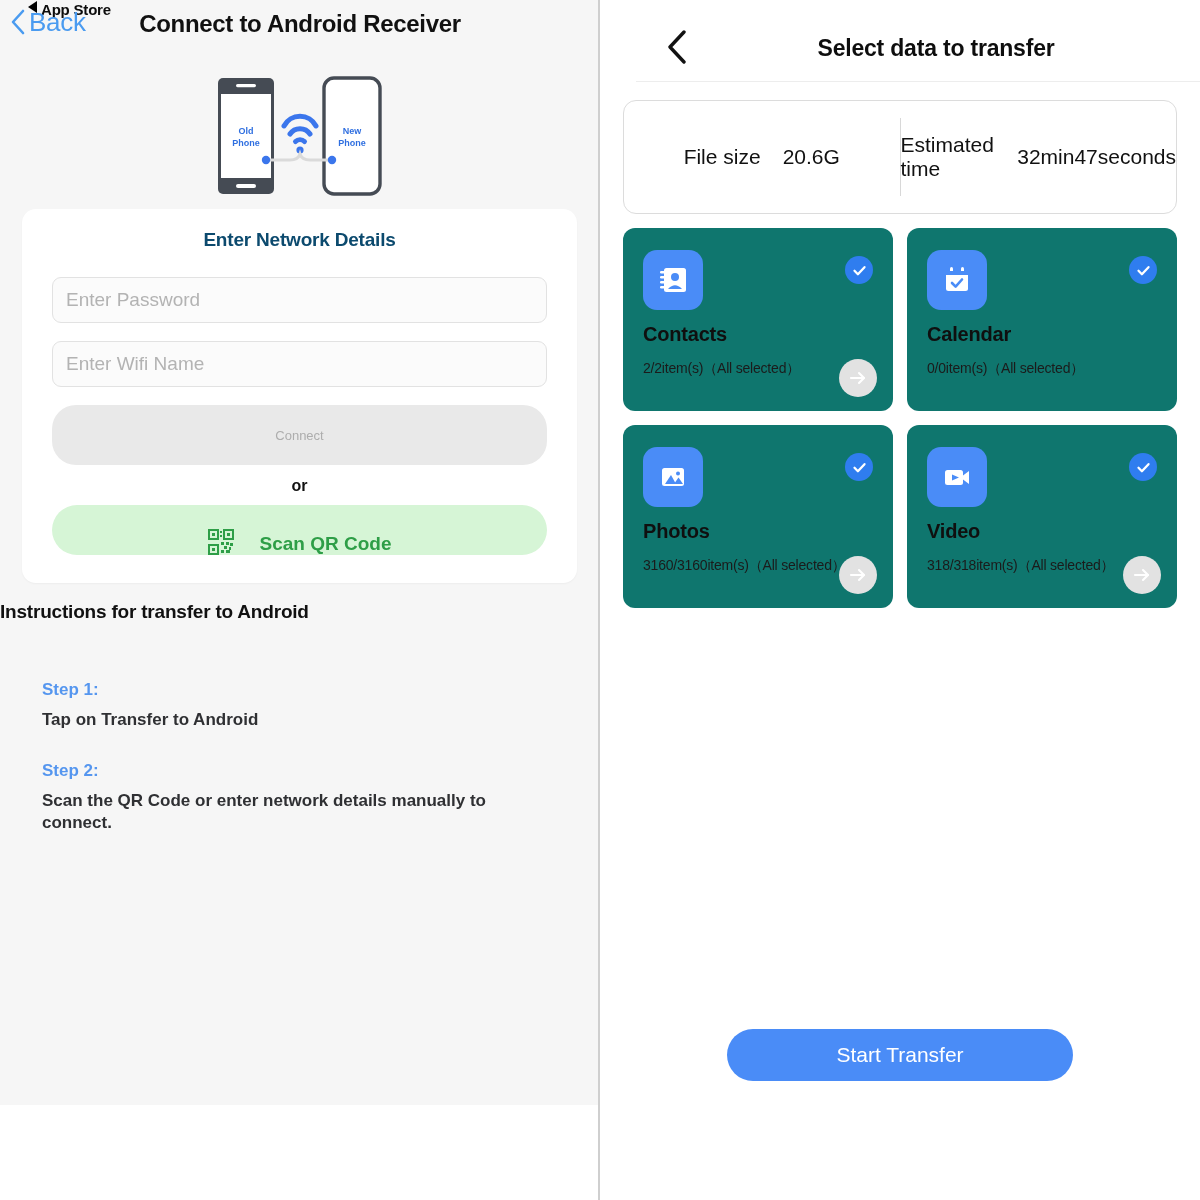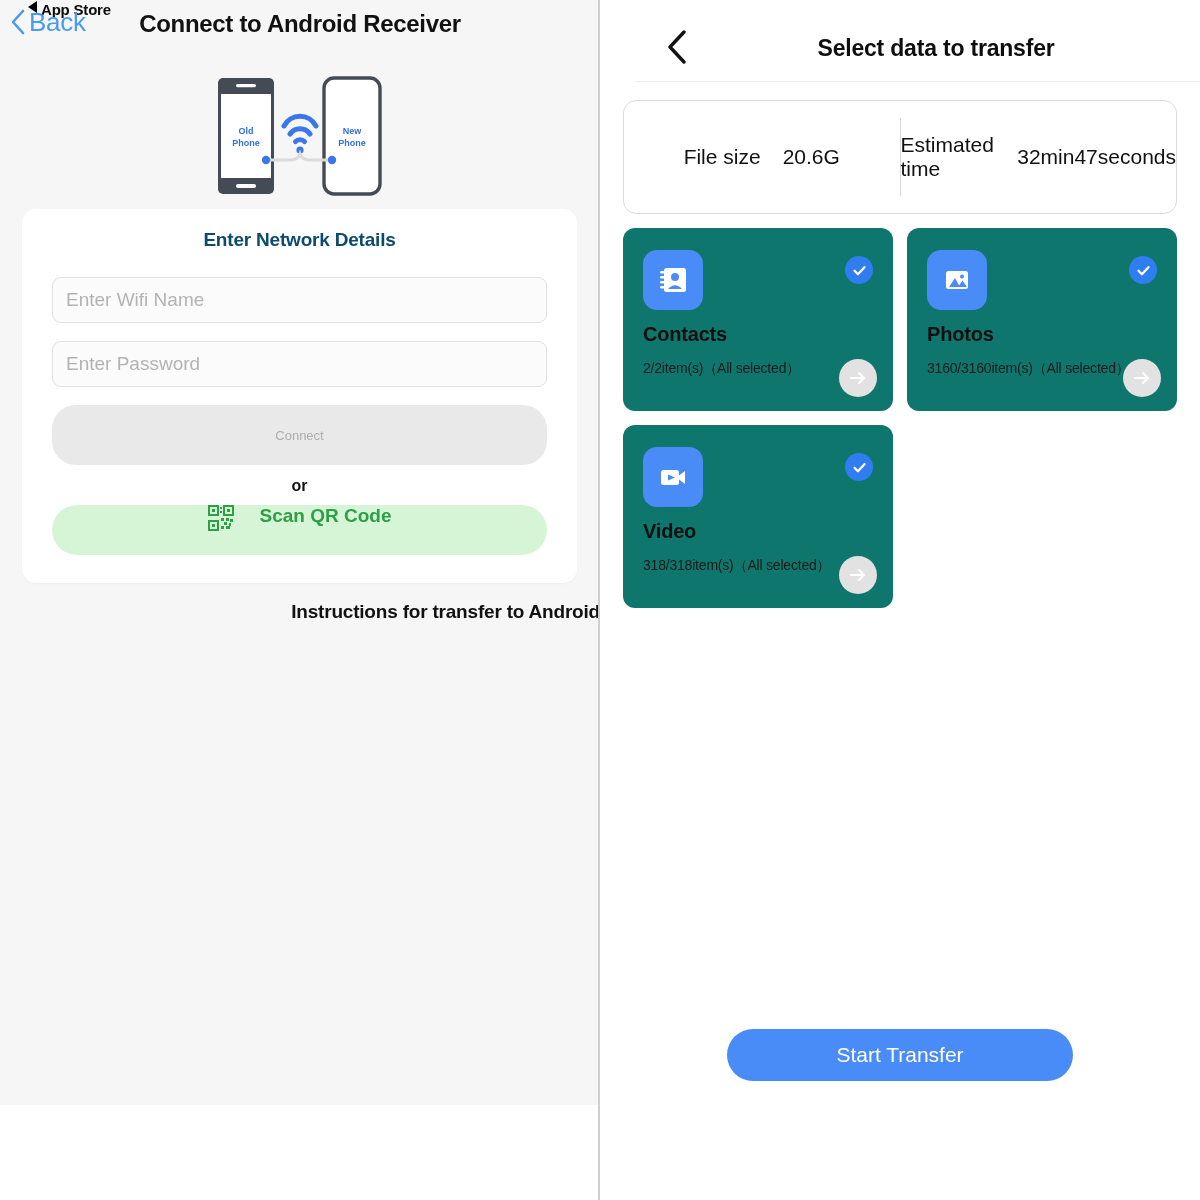--- a/index.html
+++ b/index.html
@@ -81,31 +81,31 @@
     border: none; border-radius: 24px;
     background: #e9e9e9; color: #adadad;
     font-size: 13px; font-family: "Liberation Sans", sans-serif;
     cursor: default;
   }
   .or-text {
     text-align: center; font-size: 16px; font-weight: 700; color: #111;
     margin: 12px 0 10px 0;
   }
   .btn-qr {
-    display: flex; align-items: flex-start; justify-content: center; gap: 26px;
+    display: flex; align-items: flex-end; justify-content: center; gap: 26px;
     width: 100%; height: 50px;
     border: none; border-radius: 25px;
     background: #d6f5d6;
     font-size: 19px; font-weight: 700; color: #2e9e47;
     font-family: "Liberation Sans", sans-serif;
   }
 
   
   .instr-title {
-    position: absolute; left: 0; top: 601px; width: 600px; text-align: right;
+    position: absolute; left: 0; top: 601px; width: 600px; text-align: left;
     font-size: 19px; font-weight: 700; color: #111; letter-spacing: -0.2px;
   }
   .steps { position: absolute; left: 42px; top: 680px; width: 500px; }
   .step-label {
     font-size: 17px; font-weight: 700; color: #5596ef; margin-bottom: 9px;
   }
   .step-text {
     font-size: 17px; font-weight: 600; color: #2f3033; line-height: 1.3;
     margin-bottom: 30px;
   }
@@ -226,22 +226,22 @@
       <path d="M85.5 69.5 A6.5 6.5 0 0 1 94.5 69.5" fill="none" stroke="#3b76ec" stroke-width="5" stroke-linecap="round"></path>
       <circle cx="90" cy="78" r="3.6" fill="#3b76ec"></circle>
 
       <path d="M56 88 L80 88 Q88 88 90 82 Q92 88 100 88 L120 88" fill="none" stroke="#dadada" stroke-width="3" stroke-linecap="round"></path>
       <circle cx="56" cy="88" r="4.2" fill="#3b76ec"></circle>
       <circle cx="122" cy="88" r="4.2" fill="#3b76ec"></circle>
     </svg>
 
     <div class="form-card">
       <div class="form-title">Enter Network Details</div>
+      <input class="tf" type="text" placeholder="Enter Password" style="">
       <input class="tf" type="text" placeholder="Enter Wifi Name" style="">
-      <input class="tf" type="text" placeholder="Enter Password" style="">
       <button class="btn-connect">Connect</button>
       <div class="or-text">or</div>
       <button class="btn-qr">
         <svg width="26" height="26" viewBox="0 0 26 26">
           <rect x="1" y="1" width="9" height="9" fill="none" stroke="#2e9e47" stroke-width="2"></rect>
           <rect x="4" y="4" width="3" height="3" fill="#2e9e47"></rect>
           <rect x="16" y="1" width="9" height="9" fill="none" stroke="#2e9e47" stroke-width="2"></rect>
           <rect x="19" y="4" width="3" height="3" fill="#2e9e47"></rect>
           <rect x="1" y="16" width="9" height="9" fill="none" stroke="#2e9e47" stroke-width="2"></rect>
           <rect x="4" y="19" width="3" height="3" fill="#2e9e47"></rect>
@@ -254,20 +254,26 @@
           <rect x="21" y="18" width="2" height="3" fill="#2e9e47"></rect>
           <rect x="13" y="21" width="3" height="3" fill="#2e9e47"></rect>
           <rect x="18" y="21" width="4" height="3" fill="#2e9e47"></rect>
         </svg>
         <span>Scan QR Code</span>
       </button>
     </div>
 
     <div class="instr-title">Instructions for transfer to Android</div>
 
+    <div class="steps">
+      <div class="step-label">Step 1:</div>
+      <div class="step-text">Tap on Transfer to Android</div>
+      <div class="step-label">Step 2:</div>
+      <div class="step-text">Scan the QR Code or enter network details manually to connect.</div>
+    </div>
   </div>
 
   <div class="right-panel">
     <div class="r-header">
       <svg class="chev-r" viewBox="0 0 22 34">
         <polyline points="18,2 4,17 18,32" fill="none" stroke="#121212" stroke-width="3.4" stroke-linecap="round" stroke-linejoin="round"></polyline>
       </svg>
       <div class="r-title">Select data to transfer</div>
     </div>
 
@@ -305,20 +311,40 @@
         <div class="dname">Contacts</div>
         <div class="dmeta">2/2item(s)（All selected）</div>
         <div class="darrow">
           <svg width="22" height="22" viewBox="0 0 22 22">
             <line x1="4" y1="11" x2="17" y2="11" stroke="#ffffff" stroke-width="2.1" stroke-linecap="round"></line>
             <polyline points="12,6 17,11 12,16" fill="none" stroke="#ffffff" stroke-width="2.1" stroke-linecap="round" stroke-linejoin="round"></polyline>
           </svg>
         </div>
       </div>
 
+      <div class="dcard">
+        <div class="dicon">
+          <svg width="34" height="34" viewBox="0 0 34 34">
+            <rect x="6" y="8" width="22" height="20" rx="2.5" fill="#ffffff"></rect>
+            <rect x="10" y="4" width="3" height="7" rx="1.5" fill="#ffffff"></rect>
+            <rect x="21" y="4" width="3" height="7" rx="1.5" fill="#ffffff"></rect>
+            <rect x="6" y="8" width="22" height="5" fill="#4a8cf7"></rect>
+            <rect x="6" y="12" width="22" height="2" fill="#ffffff"></rect>
+            <polyline points="12,20 15.6,23.6 22,16.5" fill="none" stroke="#4a8cf7" stroke-width="2.6" stroke-linecap="round" stroke-linejoin="round"></polyline>
+          </svg>
+        </div>
+        <div class="dcheck">
+          <svg width="17" height="17" viewBox="0 0 17 17">
+            <polyline points="3.5,8.8 6.9,12.2 13.5,5.2" fill="none" stroke="#ffffff" stroke-width="2.3" stroke-linecap="round" stroke-linejoin="round"></polyline>
+          </svg>
+        </div>
+        <div class="dname">Calendar</div>
+        <div class="dmeta">0/0item(s)（All selected）</div>
+
+      </div>
 
       <div class="dcard">
         <div class="dicon">
           <svg width="34" height="34" viewBox="0 0 34 34">
             <rect x="6" y="8" width="22" height="18" rx="2.5" fill="#ffffff"></rect>
             <circle cx="22" cy="13.5" r="2" fill="#4a8cf7"></circle>
             <path d="M9 24 L15 15 L20 24 Z" fill="#4a8cf7"></path>
             <path d="M18 24 L22.5 17.5 L27 24 Z" fill="#4a8cf7"></path>
           </svg>
         </div>

